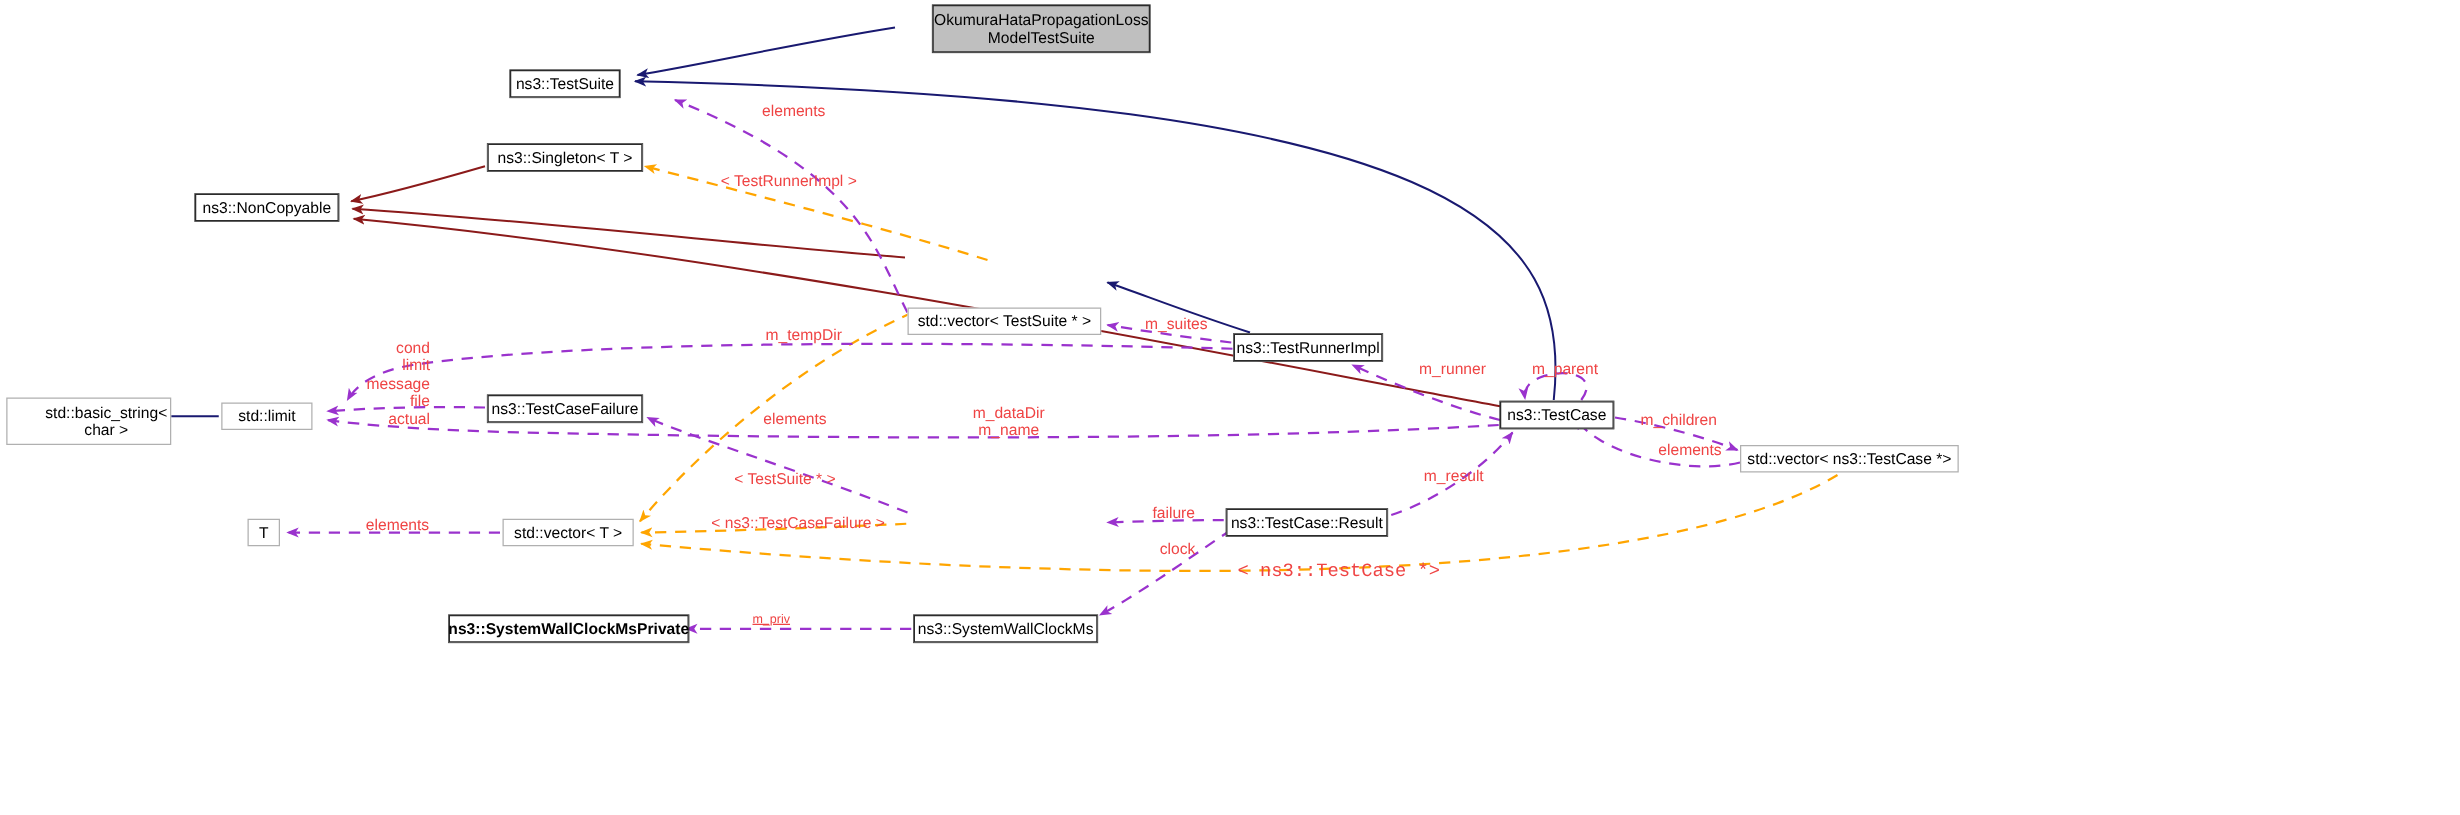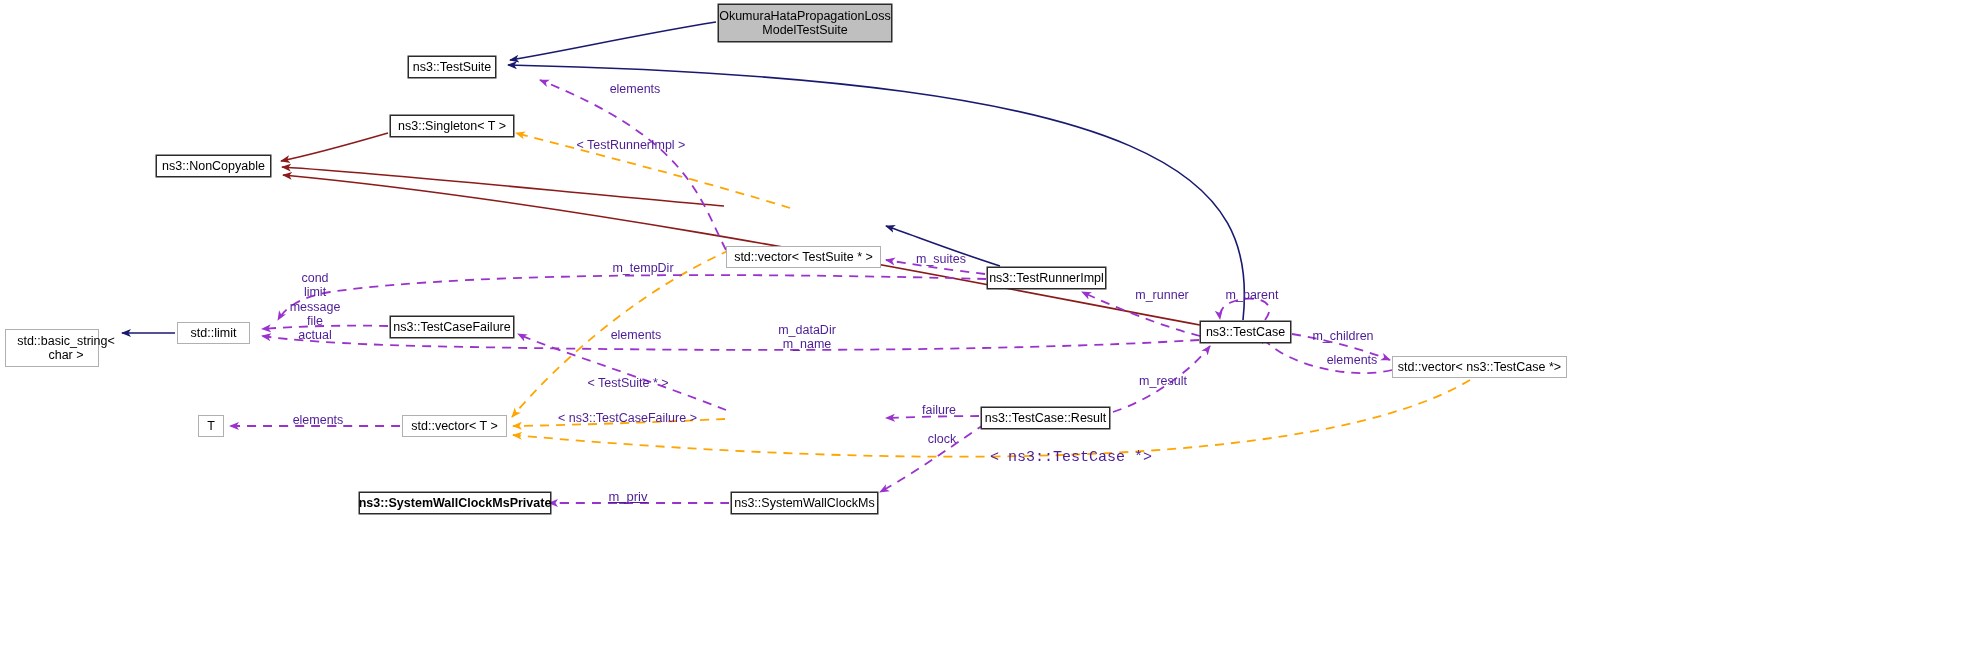--- a/index.html
+++ b/index.html
@@ -39,27 +39,28 @@
     border: 1px solid #2b2b2b;
     box-shadow: 0 0 0 0.5px #2b2b2b;
   }
   .node.light {
     border: 1px solid #b0b0b0;
   }
   .node.highlight {
     border: 1px solid #2b2b2b;
     background: #bfbfbf;
     box-shadow: 0 0 0 0.5px #2b2b2b;
+    margin-left: 28px;
   }
   .node span {
     display: block;
   }
   .edge-label {
     position: absolute;
-    color: #4c1d95;
+    color: #ef4444;
     background: transparent;
     white-space: pre;
     text-align: center;
     line-height: 1.14;
     pointer-events: none;
   }
 </style>
 </head>
 <body>
 
@@ -121,49 +122,49 @@
   </svg>
 
   <div class="node highlight" style="left: 718px; top: 4px; width: 174px; height: 38px; font-size: 12.5px;"><span>OkumuraHataPropagationLoss
 ModelTestSuite</span></div>
   <div class="node solid" style="left: 408px; top: 56px; width: 88px; height: 22px; font-size: 12.5px;"><span>ns3::TestSuite</span></div>
   <div class="node solid" style="left: 390px; top: 115px; width: 124px; height: 22px; font-size: 12.5px;"><span>ns3::Singleton&lt; T &gt;</span></div>
   <div class="node solid" style="left: 156px; top: 155px; width: 115px; height: 22px; font-size: 12.5px;"><span>ns3::NonCopyable</span></div>
   <div class="node light" style="left: 726px; top: 246px; width: 155px; height: 22px; font-size: 12.5px;"><span>std::vector&lt; TestSuite * &gt;</span></div>
   <div class="node solid" style="left: 987px; top: 267px; width: 119px; height: 22px; font-size: 12.5px;"><span>ns3::TestRunnerImpl</span></div>
   <div class="node solid" style="left: 1200px; top: 321px; width: 91px; height: 22px; font-size: 12.5px;"><span>ns3::TestCase</span></div>
-  <div class="node light" style="left: 5px; top: 329px; width: 94px; height: 38px; font-size: 12.5px; padding-left: 28px;"><span>std::basic_string&lt;
+  <div class="node light" style="left: 5px; top: 318px; width: 132px; height: 38px; font-size: 12.5px; padding-left: 28px;"><span>std::basic_string&lt;
 char &gt;</span></div>
   <div class="node light" style="left: 177px; top: 322px; width: 73px; height: 22px; font-size: 12.5px;"><span>std::limit</span></div>
   <div class="node solid" style="left: 390px; top: 316px; width: 124px; height: 22px; font-size: 12.5px;"><span>ns3::TestCaseFailure</span></div>
   <div class="node light" style="left: 1392px; top: 356px; width: 175px; height: 22px; font-size: 12.5px;"><span>std::vector&lt; ns3::TestCase *&gt;</span></div>
   <div class="node solid" style="left: 981px; top: 407px; width: 129px; height: 22px; font-size: 12.5px;"><span>ns3::TestCase::Result</span></div>
   <div class="node light" style="left: 402px; top: 415px; width: 105px; height: 22px; font-size: 12.5px;"><span>std::vector&lt; T &gt;</span></div>
   <div class="node light" style="left: 198px; top: 415px; width: 26px; height: 22px; font-size: 12.5px;"><span>T</span></div>
   <div class="node solid" style="left: 359px; top: 492px; width: 192px; height: 22px; font-size: 12.5px; font-weight: bold;"><span>ns3::SystemWallClockMsPrivate</span></div>
   <div class="node solid" style="left: 731px; top: 492px; width: 147px; height: 22px; font-size: 12.5px;"><span>ns3::SystemWallClockMs</span></div>
 
   <div class="edge-label" style="left: 600px; top: 82px; width: 70px; font-size: 12.5px; text-align: center;">elements</div>
   <div class="edge-label" style="left: 572px; top: 138px; width: 118px; font-size: 12.5px; text-align: center;">&lt; TestRunnerImpl &gt;</div>
   <div class="edge-label" style="left: 603px; top: 261px; width: 80px; font-size: 12.5px; text-align: center;">m_tempDir</div>
   <div class="edge-label" style="left: 906px; top: 252px; width: 70px; font-size: 12.5px; text-align: center;">m_suites</div>
   <div class="edge-label" style="left: 1126px; top: 288px; width: 72px; font-size: 12.5px; text-align: center;">m_runner</div>
   <div class="edge-label" style="left: 1216px; top: 288px; width: 72px; font-size: 12.5px; text-align: center;">m_parent</div>
-  <div class="edge-label" style="left: 286px; top: 271px; width: 58px; font-size: 12.5px; text-align: center;">cond
+  <div class="edge-label" style="left: 286px; top: 271px; width: 58px; font-size: 12.5px; text-align: right;">cond
 limit
 message
 file
 actual</div>
   <div class="edge-label" style="left: 601px; top: 328px; width: 70px; font-size: 12.5px; text-align: center;">elements</div>
   <div class="edge-label" style="left: 771px; top: 323px; width: 72px; font-size: 12.5px; text-align: center;">m_dataDir
 m_name</div>
   <div class="edge-label" style="left: 1304px; top: 329px; width: 78px; font-size: 12.5px; text-align: center;">m_children</div>
   <div class="edge-label" style="left: 1317px; top: 353px; width: 70px; font-size: 12.5px; text-align: center;">elements</div>
   <div class="edge-label" style="left: 1129px; top: 374px; width: 68px; font-size: 12.5px; text-align: center;">m_result</div>
   <div class="edge-label" style="left: 580px; top: 376px; width: 96px; font-size: 12.5px; text-align: center;">&lt; TestSuite * &gt;</div>
   <div class="edge-label" style="left: 913px; top: 403px; width: 52px; font-size: 12.5px; text-align: center;">failure</div>
   <div class="edge-label" style="left: 283px; top: 413px; width: 70px; font-size: 12.5px; text-align: center;">elements</div>
-  <div class="edge-label" style="left: 558px; top: 411px; width: 150px; font-size: 12.5px; text-align: left;">&lt; ns3::TestCaseFailure &gt;</div>
+  <div class="edge-label" style="left: 558px; top: 411px; width: 150px; font-size: 12.5px; text-align: right;">&lt; ns3::TestCaseFailure &gt;</div>
   <div class="edge-label" style="left: 919px; top: 432px; width: 46px; font-size: 12.5px; text-align: center;">clock</div>
   <div class="edge-label" style="left: 990px; top: 449px; width: 120px; font-size: 15px; text-align: right; font-family: Liberation Mono, monospace;">&lt; ns3::TestCase *&gt;</div>
-  <div class="edge-label" style="left: 602px; top: 490px; width: 52px; font-size: 13px; text-align: center; text-decoration: underline;">m_priv</div>
+  <div class="edge-label" style="left: 602px; top: 490px; width: 52px; font-size: 10px; text-align: left; text-decoration: underline;">m_priv</div>
 
 </div>
 
 </body></html>

